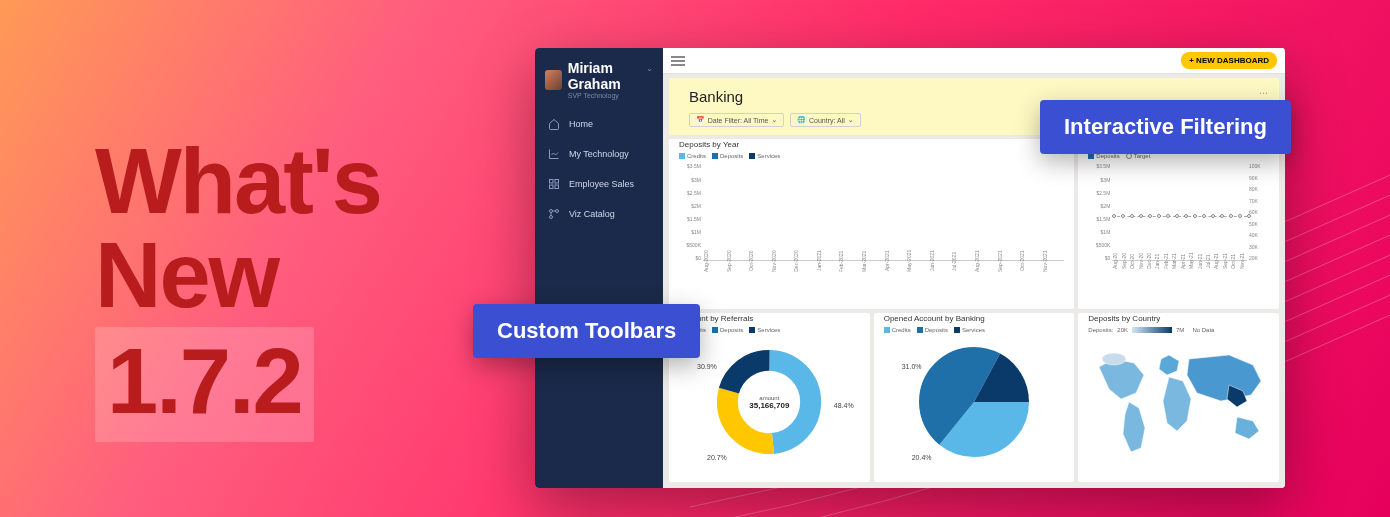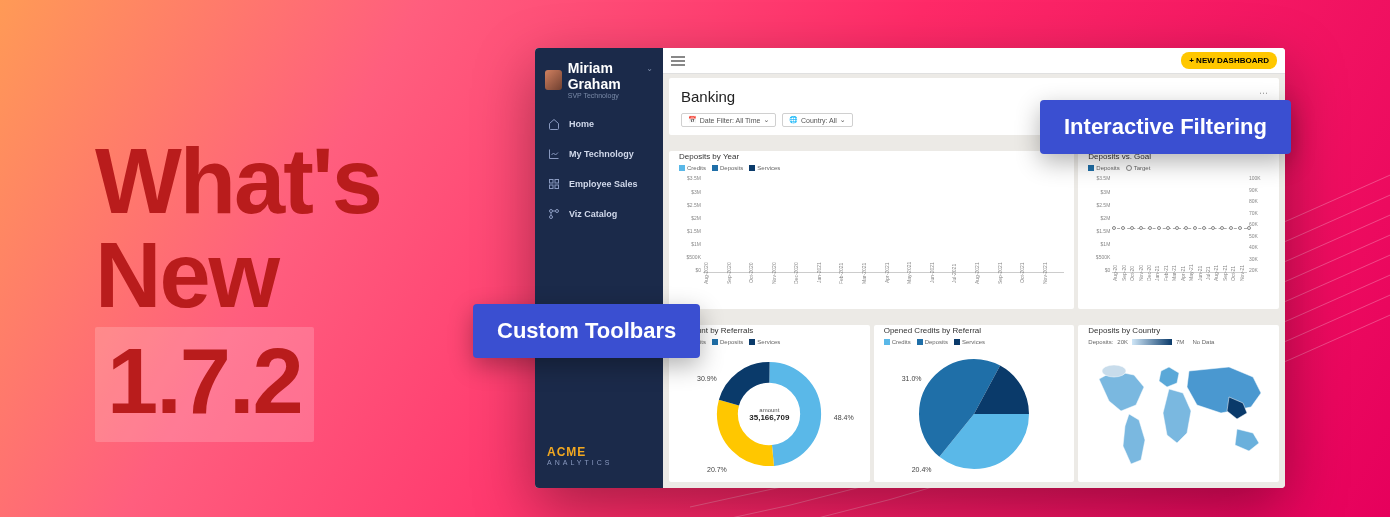--- a/index.html
+++ b/index.html
@@ -35,38 +35,38 @@
   width: 128px; background: #1b2a4a; color: #c8d0e0;
   display: flex; flex-direction: column; padding: 10px 0;
 }
 .user { display: flex; align-items: center; gap: 6px; padding: 2px 10px 10px; position: relative; }
 .avatar { width: 20px; height: 20px; border-radius: 3px; background: linear-gradient(135deg,#d08060,#704030); }
 .user-info .nm { color: #fff; font-size: 14px; font-weight: 600; }
 .user-info .rl { color: #7a8aa8; font-size: 7px; }
 .user .chev { position: absolute; right: 10px; top: 6px; color: #7a8aa8; font-size: 8px; }
 .nav-item { display: flex; align-items: center; gap: 8px; padding: 8px 12px; cursor: pointer; }
 .nav-icon { width: 14px; height: 14px; display: flex; align-items: center; justify-content: center; color: #8a9ac0; }
-.nav-item span.lbl { color: #d0d8ea; font-size: 9px; font-weight: bold; }
+.nav-item span.lbl { color: #d0d8ea; font-size: 9px; }
 .brand { margin-top: auto; padding: 12px; }
 .brand .b1 { color: #f2a820; font-size: 12px; font-weight: 700; letter-spacing: 1px; }
 .brand .b2 { color: #8a9ac0; font-size: 7px; letter-spacing: 3px; }
 
 .content { flex: 1; display: flex; flex-direction: column; background: #eceae6; }
 .topbar { height: 26px; background: #fff; border-bottom: 1px solid #e0e0e0; display: flex; align-items: center; padding: 0 8px; justify-content: space-between; }
 .ham { width: 14px; height: 10px; display: flex; flex-direction: column; justify-content: space-between; cursor: pointer; }
 .ham div { height: 2px; background: #888; }
 .btn-new { background: #ffc700; color: #000; font-size: 8px; font-weight: 700; padding: 4px 8px; border-radius: 8px; cursor: pointer; }
-.page-head { background: #ffffff; margin: 4px 6px 0; border-radius: 2px; padding: 10px 12px 8px; position: relative; }
+.page-head { background: #fef9c3; margin: 4px 6px 0; border-radius: 2px; padding: 10px 20px 8px; position: relative; }
 .page-head h2 { font-size: 15px; font-weight: 500; color: #222; }
 .dots { position: absolute; right: 10px; top: 10px; color: #888; cursor: pointer; letter-spacing: 1px; }
 .filters { display: flex; gap: 6px; margin-top: 8px; }
 .filter { border: 1px solid #d0d0d0; border-radius: 2px; padding: 2px 6px; font-size: 7px; color: #555; cursor: pointer; display: flex; align-items: center; gap: 3px; }
 
 .grid { flex: 1; display: grid; grid-template-columns: 1fr 1fr 1fr; grid-template-rows: 170px 1fr; gap: 4px; padding: 4px 6px 6px; }
-.card { background: #fff; border-radius: 2px; padding: 1px 10px; position: relative; overflow: hidden; margin-top: 12px; }
+.card { background: #fff; border-radius: 2px; padding: 1px 10px; position: relative; overflow: hidden; }
 .card-title { font-size: 8px; color: #333; margin-bottom: 4px; }
 .legend { display: flex; gap: 6px; font-size: 6px; color: #666; margin-bottom: 4px; flex-wrap: wrap; }
 .legend .sw { display: inline-block; width: 6px; height: 6px; margin-right: 2px; vertical-align: middle; }
 
 .span2 { grid-column: span 2; }
 
 
 .barchart { position: relative; height: 110px; margin-left: 24px; }
 .y-axis { position: absolute; left: -24px; top: 0; bottom: 12px; width: 22px; display: flex; flex-direction: column-reverse; justify-content: space-between; font-size: 5px; color: #888; text-align: right; }
 .y-axis-r { position: absolute; right: -22px; top: 0; bottom: 12px; width: 20px; display: flex; flex-direction: column-reverse; justify-content: space-between; font-size: 5px; color: #888; text-align: left; }
@@ -157,24 +157,20 @@
     <div class="nav-item">
       <div class="nav-icon">
           <svg width="12" height="12" viewBox="0 0 24 24" fill="none" stroke="currentColor" stroke-width="2">
             <circle cx="6" cy="6" r="3"></circle>
             <circle cx="18" cy="6" r="3"></circle>
             <circle cx="6" cy="18" r="3"></circle>
             <path d="M9 6h6M6 9v6"></path>
           </svg>
         </div>
       <span class="lbl">Viz Catalog</span>
-    </div>
-    <div class="brand">
-      <div class="b1">ACME</div>
-      <div class="b2">ANALYTICS</div>
     </div>
   </div>
 
   <div class="content">
     <div class="topbar">
       <div class="ham">
           <div></div>
           <div></div>
           <div></div>
         </div>
@@ -454,21 +450,21 @@
             <div>amount</div>
             <div class="big">35,166,709</div>
           </div>
           <div class="pct-label" style="right:6px;top:50%">48.4%</div>
           <div class="pct-label" style="left:18px;top:20%">30.9%</div>
           <div class="pct-label" style="left:28px;bottom:6px">20.7%</div>
         </div>
       </div>
 
       <div class="card">
-        <div class="card-title">Opened Credits by Referral</div>
+        <div class="card-title">Opened Account by Banking</div>
         <div class="legend">
           <span><span class="sw" style="background:#5AB8E8"></span><span>Credits</span></span>
           <span><span class="sw" style="background:#1F6FA8"></span><span>Deposits</span></span>
           <span><span class="sw" style="background:#0A3A6A"></span><span>Services</span></span>
         </div>
         <div class="donut-wrap">
           <svg id="pie1" width="110" height="110" viewBox="0 0 42 42">
               <circle cx="21" cy="21" r="10.5" fill="none" stroke="#5AB8E8" stroke-width="21" stroke-dasharray="48.6 51.4" stroke-dashoffset="25"></circle>
               <circle cx="21" cy="21" r="10.5" fill="none" stroke="#1F6FA8" stroke-width="21" stroke-dasharray="31 69" stroke-dashoffset="-23.6"></circle>
               <circle cx="21" cy="21" r="10.5" fill="none" stroke="#0A3A6A" stroke-width="21" stroke-dasharray="20.4 79.6" stroke-dashoffset="-54.6"></circle>

